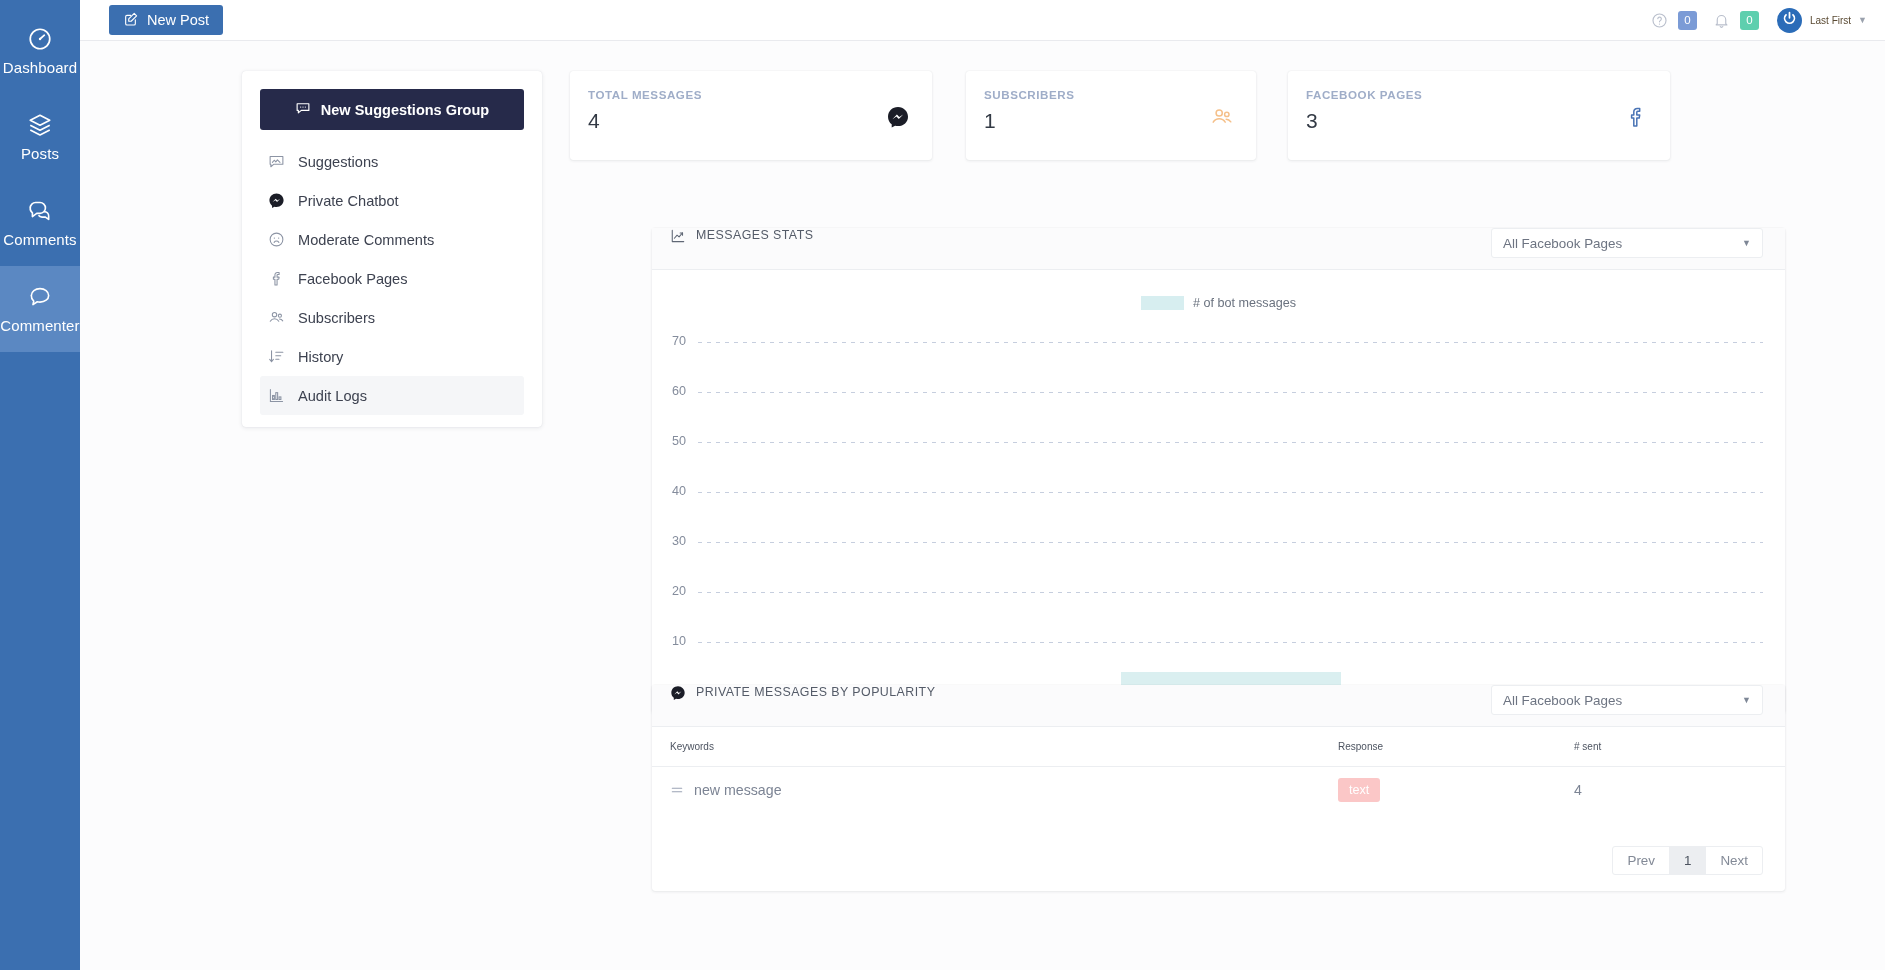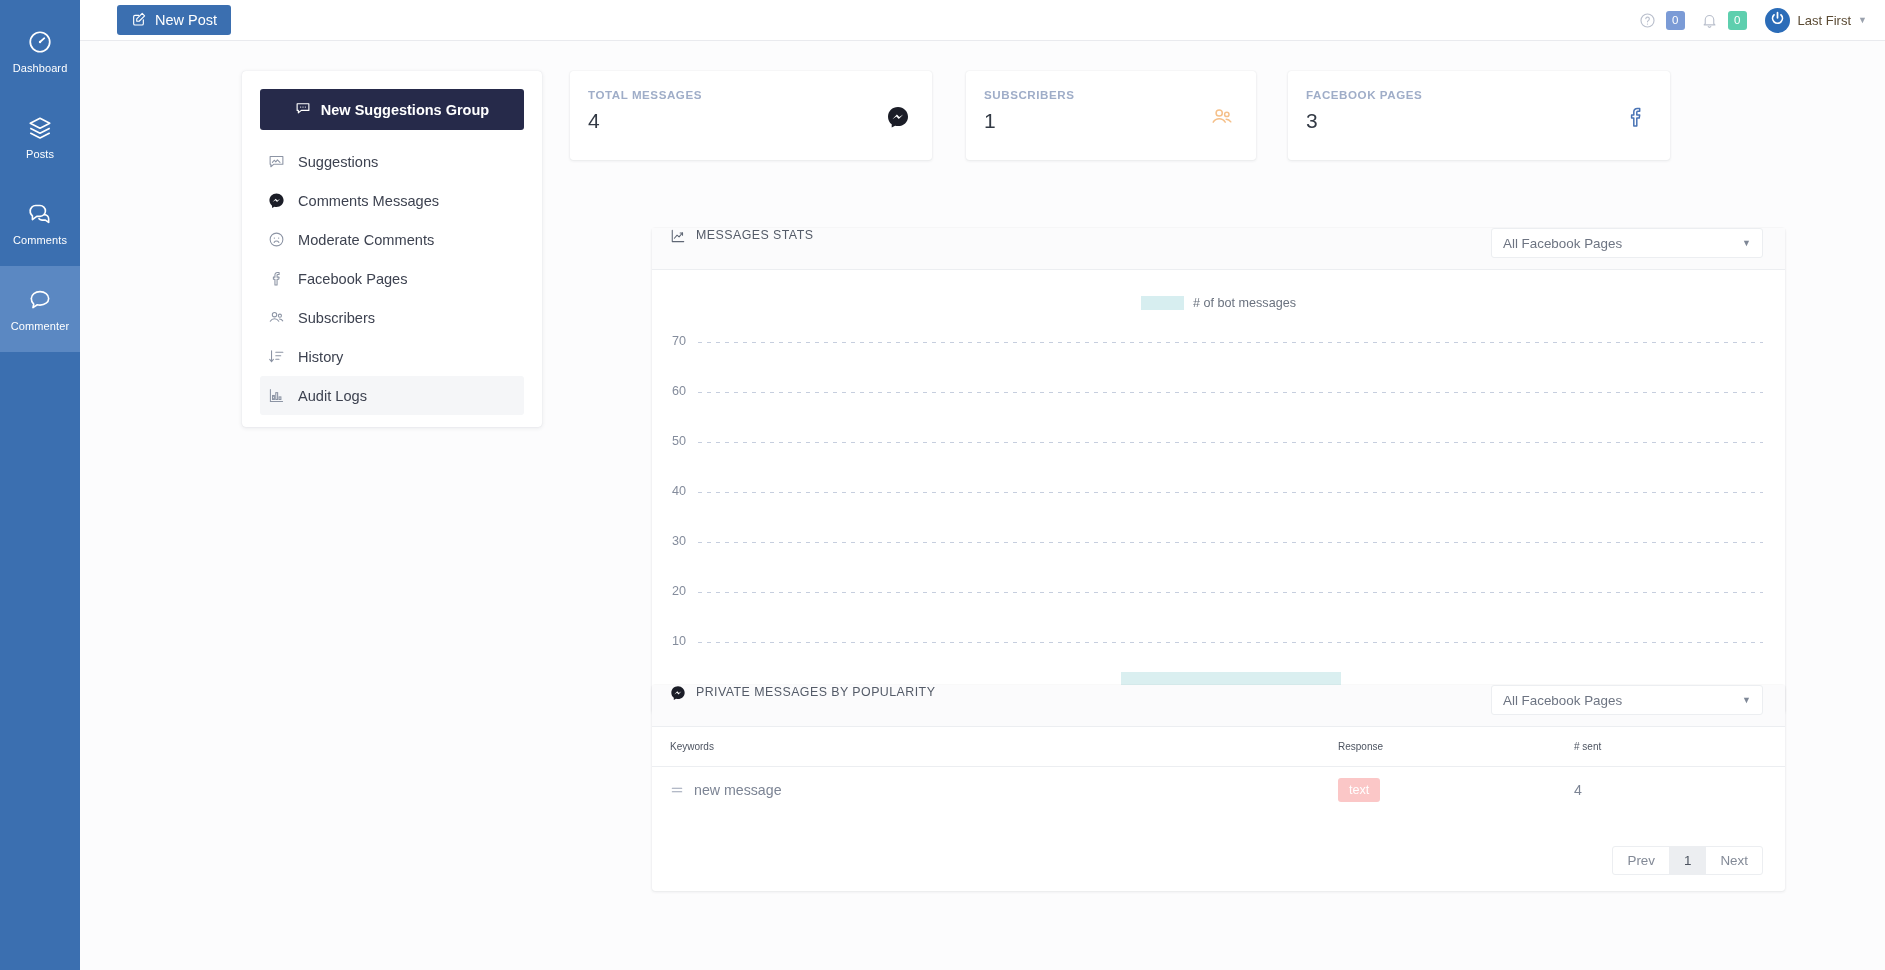--- a/index.html
+++ b/index.html
@@ -19,30 +19,30 @@
     padding-top: 8px;
   }
   .rail-item {
     width: 80px; height: 86px;
     display: flex; flex-direction: column; align-items: center; justify-content: center;
     gap: 7px; cursor: pointer; color:#ffffff;
   }
   .rail-item.active { background:#5b88c2; }
   .rail-ico { width: 26px; height: 26px; display:block; }
   .rail-ico svg { width: 26px; height: 26px; display:block; }
-  .rail-label { font-size: 11px; color:#fff; letter-spacing:.1px; }
+  .rail-label { font-size: 15px; color:#fff; letter-spacing:.1px; }
 
   
   .topbar {
     position: absolute; left: 80px; top: 0; width: 1805px; height: 41px;
     background: #ffffff; border-bottom: 1px solid #e9eaee;
     display:flex; align-items:center;
   }
   .newpost-btn {
-    margin-left: 37px; height: 30px; background:#3b6fb0; color:#fff;
+    margin-left: 29px; height: 30px; background:#3b6fb0; color:#fff;
     border:none; border-radius:3px; padding: 0 14px;
     display:flex; align-items:center; gap:8px;
     font-size: 14.5px; cursor:pointer; font-family:inherit;
   }
   .newpost-btn svg { width:16px; height:16px; }
   .topbar-right {
     margin-left:auto; display:flex; align-items:center; gap:0; padding-right:18px;
   }
   .hdr-ico { color:#b9bfcc; display:flex; align-items:center; justify-content:center;
              width:26px; height:26px; cursor:pointer; }
@@ -52,21 +52,21 @@
     font-size: 11.5px; display:flex; align-items:center; justify-content:center;
     margin-left: 5px; margin-right: 12px; padding: 0 4px; cursor:pointer;
   }
   .hdr-badge.blue { background:#7b9bd6; }
   .hdr-badge.green { background:#5ecfae; }
   .avatar {
     width:25px; height:25px; border-radius:50%; background:#2b6cb8;
     display:flex; align-items:center; justify-content:center; margin-left:6px; cursor:pointer;
   }
   .avatar svg { width:19px; height:19px; }
-  .username { font-size:13px; color:#5a4a33; margin-left:8px; cursor:pointer; }
+  .username { font-size:10px; color:#5a4a33; margin-left:8px; cursor:pointer; }
   .caret-dn { margin-left:7px; color:#9aa1ad; font-size:9px; cursor:pointer; }
 
   
   .canvas {
     position:absolute; left:80px; top:41px; width:1805px; height:929px;
     background:#fcfcfd;
   }
 
   
   .menu-card {
@@ -306,21 +306,21 @@
           <span>Suggestions</span>
         </div>
 
         <div class="menu-item">
           <span class="menu-ico msgr">
             <svg viewBox="0 0 24 24" fill="currentColor">
               <path d="M12 2C6.3 2 2 6.2 2 11.7c0 3.1 1.4 5.9 3.7 7.6v3.3l3.4-1.9c.9.3 1.9.4 2.9.4 5.7 0 10-4.2 10-9.4S17.7 2 12 2z"></path>
               <path d="M6.4 14.2l4.5-4.8 2.4 2.5 3.9-2.5-4.4 4.7-2.4-2.5-4 2.6z" fill="#ffffff"></path>
             </svg>
           </span>
-          <span>Comments Messages</span>
+          <span>Private Chatbot</span>
         </div>
 
         <div class="menu-item">
           <span class="menu-ico">
             <svg viewBox="0 0 24 24" fill="none" stroke="currentColor" stroke-width="1.5">
               <circle cx="12" cy="12" r="9"></circle>
               <circle cx="9" cy="10" r=".95" fill="currentColor" stroke="none"></circle>
               <circle cx="15" cy="10" r=".95" fill="currentColor" stroke="none"></circle>
               <path d="M8.6 16c.9-1.2 2-1.8 3.4-1.8s2.5.6 3.4 1.8" stroke-linecap="round"></path>
             </svg>

